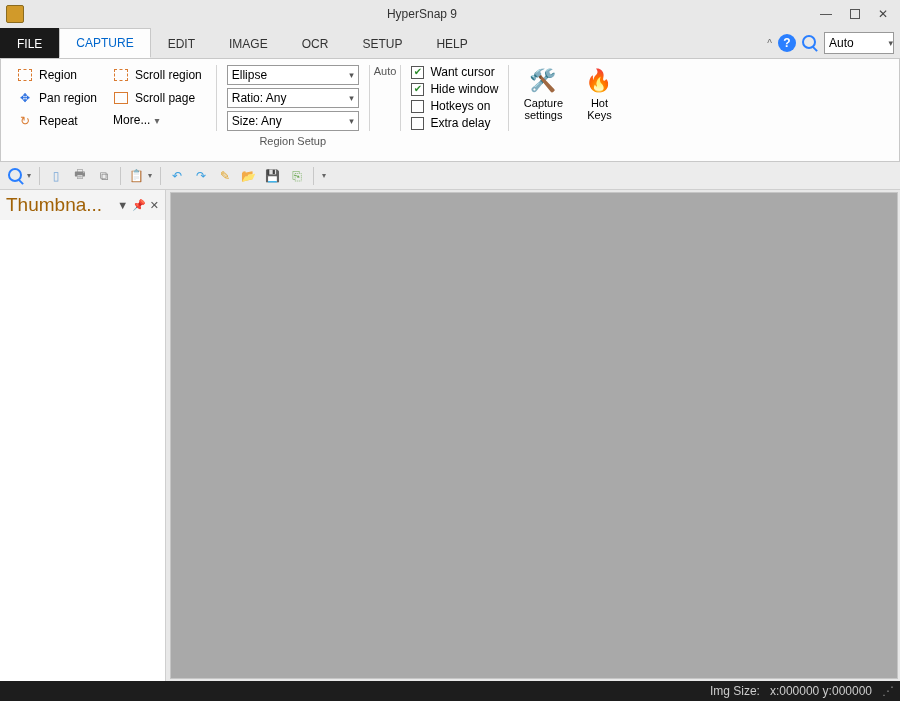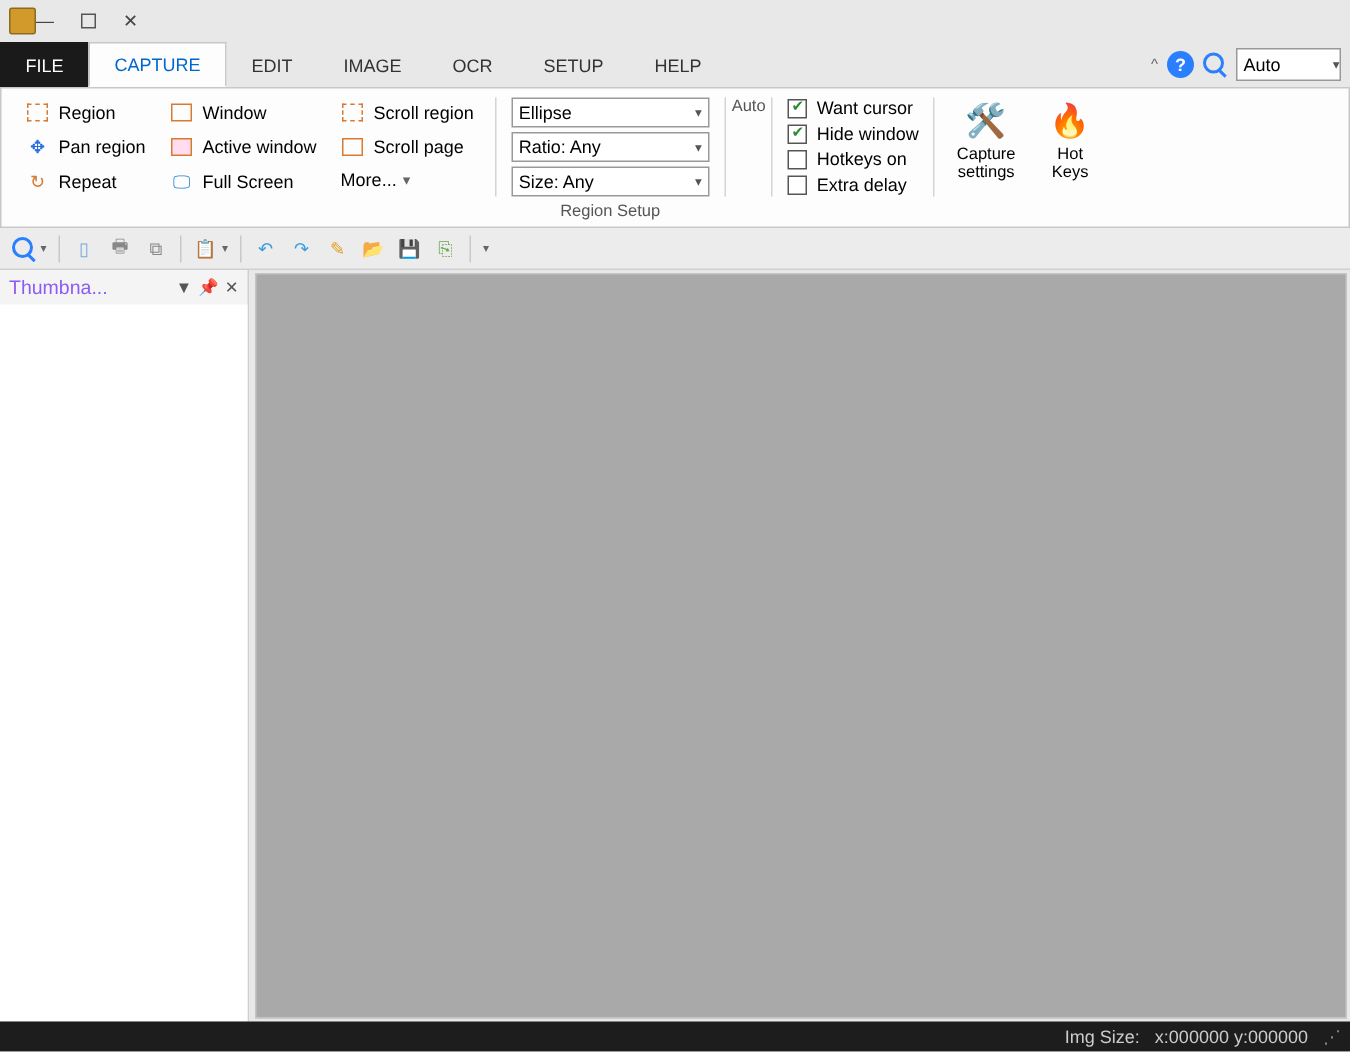--- a/index.html
+++ b/index.html
@@ -19,21 +19,21 @@
   .menubar .tab.active { background: #fdfdfd; color: #0066cc; border: 1px solid #c8c8c8; border-bottom: 1px solid #fdfdfd; position: relative; z-index: 2; }
   .menubar .spacer { flex: 1; }
   .menubar .right { display: flex; align-items: center; gap: 6px; padding-right: 6px; }
   .help-icon { width: 18px; height: 18px; border-radius: 50%; background: #2a7fff; color: #fff; display: flex; align-items: center; justify-content: center; font-weight: bold; font-size: 12px; }
   .mag-icon { width: 16px; height: 16px; position: relative; }
   .mag-icon::before { content: ""; width: 10px; height: 10px; border: 2px solid #2a7fff; border-radius: 50%; position: absolute; top: 0; left: 0; }
   .mag-icon::after { content: ""; width: 6px; height: 2px; background: #2a7fff; position: absolute; bottom: 1px; right: 0; transform: rotate(45deg); }
   .zoom-select { height: 22px; width: 70px; font-size: 12px; border: 1px solid #999; background: #fff; padding-left: 4px; }
 
   
-  .ribbon { background: #fdfdfd; border: 1px solid #c8c8c8; display: flex; padding: 4px 6px 2px; gap: 4px; }
+  .ribbon { background: #fdfdfd; border: 1px solid #c8c8c8; display: flex; padding: 4px 6px 12px; gap: 4px; }
   .group { display: flex; flex-direction: column; }
   .group .body { flex: 1; display: flex; gap: 8px; padding: 2px 6px; }
   .group .title { text-align: center; color: #555; font-size: 11px; padding: 2px 0 2px; }
   .vsep { width: 1px; background: #d4d4d4; margin: 2px 0 18px; }
 
   .col { display: flex; flex-direction: column; gap: 3px; }
   .rb-btn { display: flex; align-items: center; gap: 6px; padding: 2px 4px; white-space: nowrap; cursor: default; }
   .rb-more { display: flex; align-items: center; gap: 4px; padding: 2px 4px; cursor: default; }
   .rb-more .chev { font-size: 10px; color: #666; }
   .icon16 { width: 16px; height: 16px; display: inline-flex; align-items: center; justify-content: center; font-size: 12px; }
@@ -53,35 +53,36 @@
   
   .toolbar { height: 28px; background: #ececec; border-bottom: 1px solid #cfcfcf; display: flex; align-items: center; padding: 0 6px; gap: 4px; }
   .tbtn { width: 20px; height: 20px; display: flex; align-items: center; justify-content: center; border-radius: 2px; cursor: default; }
   .tsep { width: 1px; height: 18px; background: #c8c8c8; margin: 0 2px; }
   .tsmall-chev { font-size: 8px; color: #666; margin-left:-3px; margin-right:2px;}
 
   
   .main { flex: 1; display: flex; overflow: hidden; }
   .panel { width: 166px; background: #f4f4f4; border-right: 1px solid #cfcfcf; display: flex; flex-direction: column; }
   .panel-head { display: flex; align-items: center; padding: 4px 6px; gap: 4px; }
-  .panel-head .ptitle { flex: 1; font-size: 13px; color: #8b5cf6; white-space: nowrap; overflow: hidden; text-overflow: ellipsis; }
+  .panel-head .ptitle { flex: 1; font-size: 19px; color: #a16207; white-space: nowrap; overflow: hidden; text-overflow: ellipsis; }
   .panel-head .pin, .panel-head .pclose, .panel-head .pchev { font-size: 11px; color: #555; cursor: default; }
   .panel-body { flex:1; background: #fff; }
 
   .canvas { flex: 1; background: #a9a9a9; border: 1px solid #c5c5c5; margin: 2px 2px 2px 4px; }
 
   
   .status { height: 20px; background: #1d1d1d; color: #ccc; display: flex; align-items: center; justify-content: flex-end; padding: 3px 8px; font-size: 11px; gap: 10px;}
   .grip { letter-spacing: -2px; color: #888;}
 </style>
 </head>
 <body>
 
 <div class="titlebar">
   <div class="appicon"></div>
+  <div class="title">HyperSnap 9</div>
   <div class="win-ctrls">
     <span>—</span>
     <span style="border:1px solid #555; width:10px; height:10px; display:inline-block;"></span>
     <span>✕</span>
   </div>
 </div>
 
 <div class="menubar">
   <div class="tab file">FILE</div>
   <div class="tab active">CAPTURE</div>
@@ -118,38 +119,20 @@
             <span>Pan region</span>
           </div>
         <div class="rb-btn">
             <span class="icon16" style="color:#d97a30;">↻</span>
             <span>Repeat</span>
           </div>
       </div>
       <div class="col">
         <div class="rb-btn">
             <span class="icon16">
-              <span class="dashed-rect" style="border-style:solid;border-color:#d97a30;"></span>
-            </span>
-            <span>Window</span>
-          </div>
-        <div class="rb-btn">
-            <span class="icon16">
-              <span class="dashed-rect" style="border-style:solid;border-color:#d97a30;background:#fde;"></span>
-            </span>
-            <span>Active window</span>
-          </div>
-        <div class="rb-btn">
-            <span class="icon16" style="color:#2a8ad0;">🖵</span>
-            <span>Full Screen</span>
-          </div>
-      </div>
-      <div class="col">
-        <div class="rb-btn">
-            <span class="icon16">
               <span class="dashed-rect"></span>
             </span>
             <span>Scroll region</span>
           </div>
         <div class="rb-btn">
             <span class="icon16">
               <span class="dashed-rect" style="border-style:solid;border-color:#d97a30;"></span>
             </span>
             <span>Scroll page</span>
           </div>

